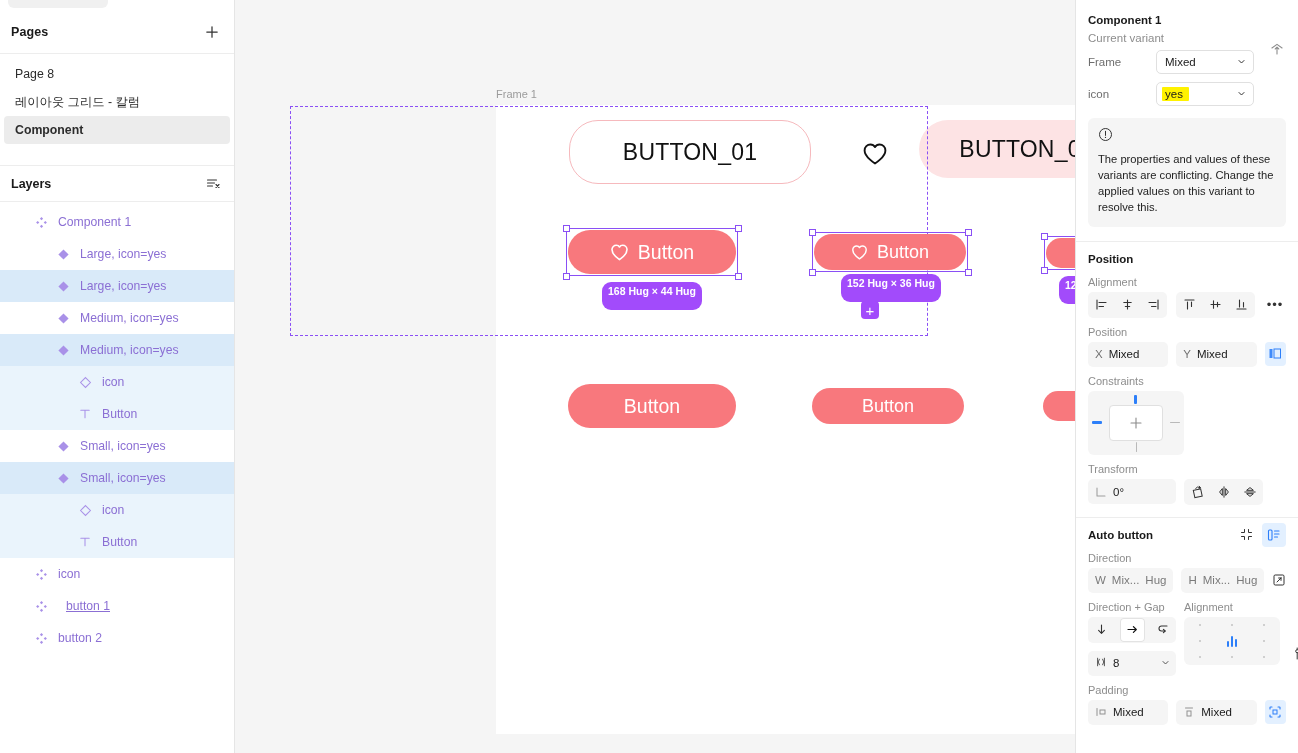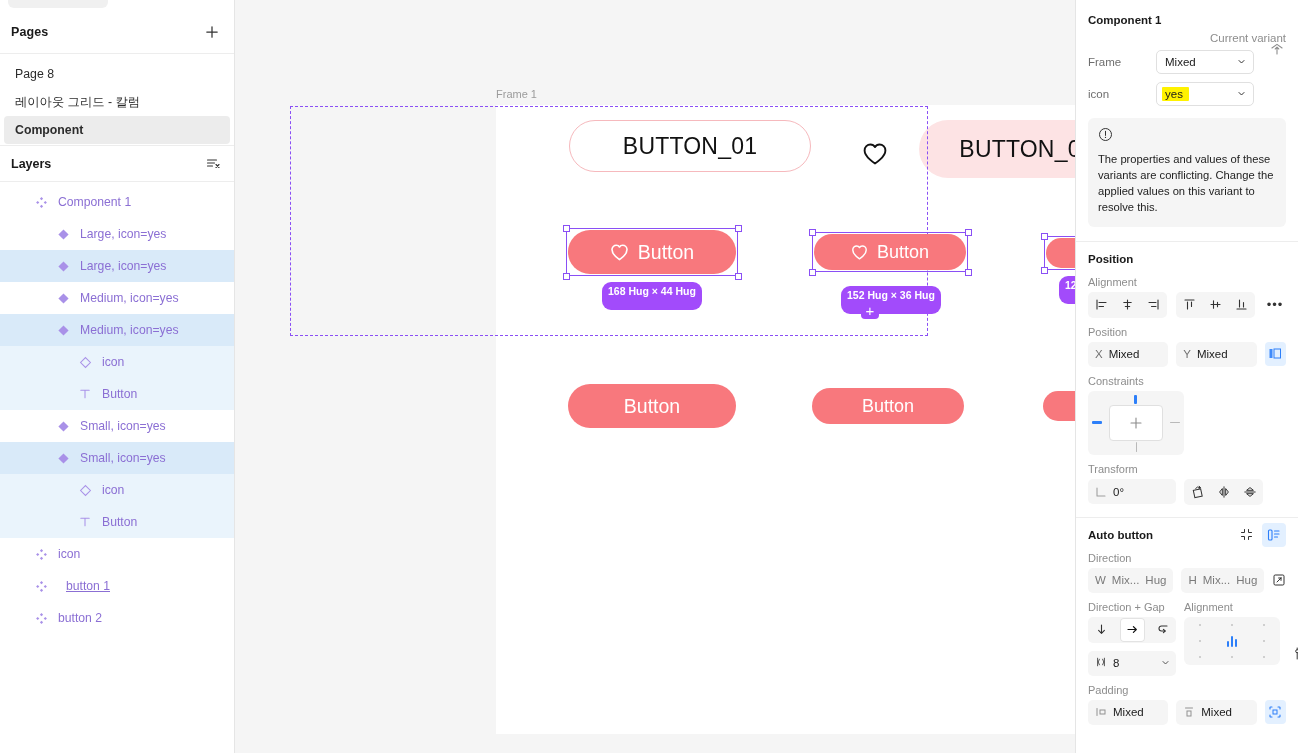--- a/index.html
+++ b/index.html
@@ -29,21 +29,21 @@
     display: flex; align-items: center; justify-content: space-between;
     padding: 0 11px 0 11px;
     border-bottom: 1px solid #ededed;
   }
   .pages-title { font-size: 12.5px; font-weight: 700; color: #1a1a1a; letter-spacing: .1px; }
   .plus-btn {
     width: 22px; height: 22px; display: flex; align-items: center; justify-content: center;
     color: #333; cursor: pointer; border-radius: 4px;
   }
 
-  .pages-list { padding: 6px 0 1px 0; border-bottom: 1px solid #ededed; }
+  .pages-list { padding: 6px 0 21px 0; border-bottom: 1px solid #ededed; }
   .page-item {
     height: 28px; display: flex; align-items: center;
     padding: 0 11px; font-size: 12.3px; color: #2c2c2c;
     cursor: pointer; border-radius: 4px; margin: 0 4px;
   }
   .page-item.selected { background: #ececec; font-weight: 700; }
 
   .layers-header {
     height: 36px; display: flex; align-items: center; justify-content: space-between;
     padding: 0 11px; border-bottom: 1px solid #ededed;
@@ -74,21 +74,21 @@
   }
   .frame {
     position: absolute; left: 261px; top: 105px;
     width: 786px; height: 629px;
     background: #ffffff;
   }
 
   
   .btn01 {
     position: absolute; left: 73px; top: 15px;
-    width: 242px; height: 52px;
+    width: 242px; height: 64px;
     border: 1px solid #f6b9bd; border-radius: 29px;
     background: #ffffff;
     display: flex; align-items: center; justify-content: center;
     font-size: 23px; color: #111; letter-spacing: .2px;
   }
   .heart-outline {
     position: absolute; left: 364px; top: 34px;
     width: 30px; height: 30px; display: flex; align-items: center; justify-content: center;
   }
   .btn02 {
@@ -238,21 +238,21 @@
   .align-pad .dot { width: 2px; height: 2px; background: #c2c2c2; border-radius: 50%; }
   .bars { display: flex; align-items: flex-end; gap: 1.5px; height: 12px; }
   .bars b { width: 2.5px; background: #2d7ff9; border-radius: 1px; display:block; }
 
   .right-ico {
     width: 24px; height: 24px; display: flex; align-items: center; justify-content: center;
     cursor: pointer; border-radius: 4px;
   }
   .right-ico.blue { background: #e3f0ff; }
   .row-flex { display: flex; align-items: flex-start; gap: 8px; }
-  .mt4 { margin-top: 4px; } .mt6 { margin-top: 6px; text-align: right; } .mt8 { margin-top: 8px; }
+  .mt4 { margin-top: 4px; } .mt6 { margin-top: 6px; } .mt8 { margin-top: 8px; }
   .mb4 { margin-bottom: 4px; }
 </style>
 </head>
 <body>
 
 <div class="app">
 
   <div class="left-panel">
     <div class="tab-stub"></div>
 
@@ -472,21 +472,21 @@
           </svg>
         </span>
       <span>Button</span>
     </div>
     <div class="selbox" style="left:577px;top:232px;width:156px;height:40px">
       <i class="tl"></i>
         <i class="tr"></i>
         <i class="bl"></i>
         <i class="br"></i>
     </div>
-    <div class="dimbadge" style="left:606px;top:286px">152 Hug × 36 Hug</div>
+    <div class="dimbadge" style="left:606px;top:274px">152 Hug × 36 Hug</div>
     <div class="plusbadge" style="left:626px;top:301px">+</div>
 
     <div class="pill sm r1c">
       <span class="hrt">
           <svg viewBox="0 0 24 24">
             <path d="M12 21S2.5 14.5 2.5 8.3C2.5 5.1 5 2.8 8 2.8c1.8 0 3.3.9 4 2.3.7-1.4 2.2-2.3 4-2.3 3 0 5.5 2.3 5.5 5.5C21.5 14.5 12 21 12 21z" fill="none" stroke="#fff" stroke-width="2" stroke-linejoin="round"></path>
           </svg>
         </span>
 
     </div>

